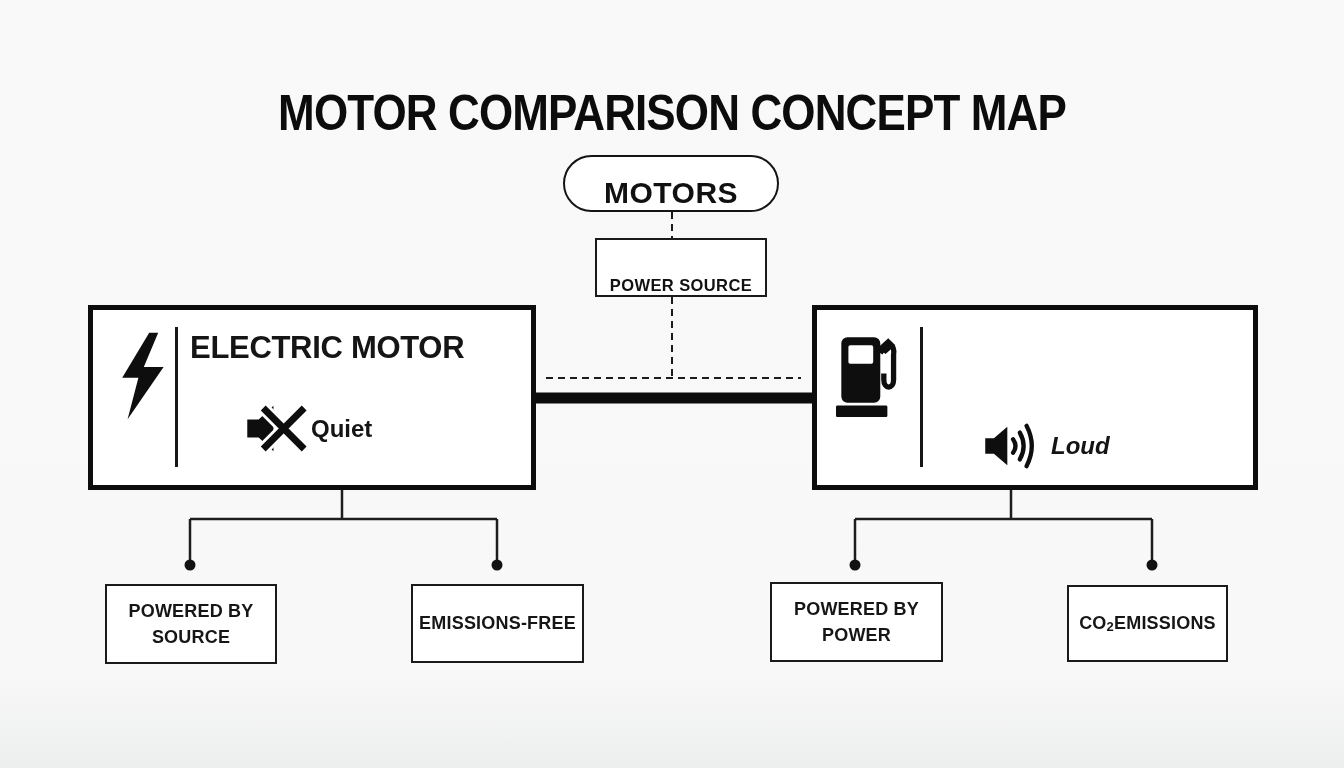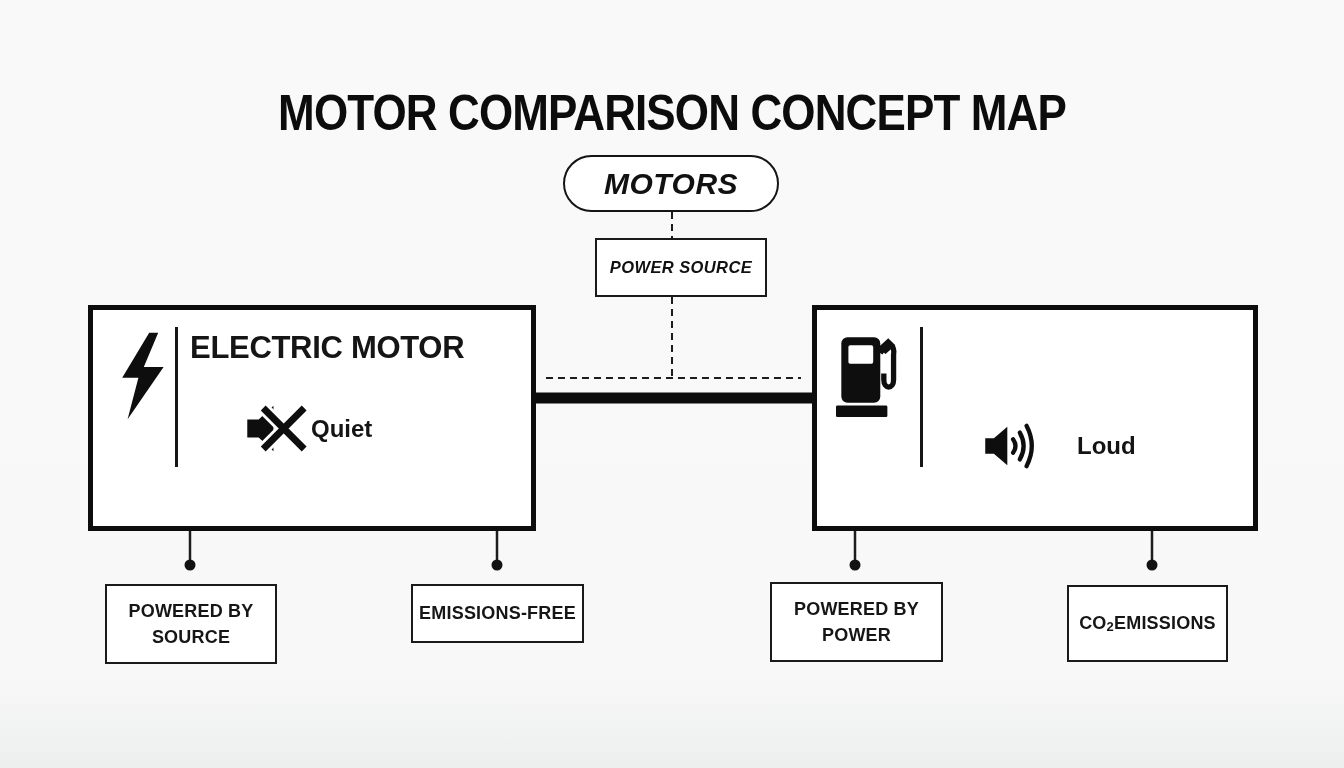--- a/index.html
+++ b/index.html
@@ -9,61 +9,61 @@
     font-family:"Liberation Sans","DejaVu Sans",sans-serif; color:#111;
   }
   .title {
     position:absolute; top:84px; left:0; width:100%; margin:0; text-align:center;
     font-size:50px; font-weight:800; letter-spacing:-1px; color:#0c0c0c;
     transform:scaleX(0.88); white-space:nowrap;
   }
   .connectors { position:absolute; left:0; top:0; }
   .node {
     position:absolute; background:#fff; box-sizing:border-box;
-    display:flex; align-items:center; justify-content:center;font-style:italic;
+    display:flex; align-items:flex-end; justify-content:center;
   }
   .pill {
     left:563px; top:155px; width:216px; height:57px;
     border:2.5px solid #141414; border-radius:29px;
     font-size:30px; font-weight:800; letter-spacing:0.5px;
   }
   .ps {
     left:595px; top:238px; width:172px; height:59px;
     border:2px solid #1a1a1a; font-size:16.5px; font-weight:800; letter-spacing:0.4px;
   }
   .bigbox {
-    position:absolute; top:305px; height:226px; background:#fff;
+    position:absolute; top:305px; height:185px; background:#fff;
     border:5px solid #0d0d0d; box-sizing:border-box;padding-left:8px;
   }
   .electric { left:88px; width:448px; }
   .petrol  { left:812px; width:446px; }
   .bigtitle {
     position:absolute; top:20px; font-size:31px; font-weight:800;
     letter-spacing:-0.3px; white-space:nowrap; color:#151515;
   }
   .electric .bigtitle { left:97px; }
   .petrol  .bigtitle { left:111px; }
   .divider { position:absolute; top:17px; width:3px; height:140px; background:#161616; }
   .electric .divider { left:82px; }
   .petrol  .divider { left:103px; }
   .icon-main { position:absolute; }
   .electric .icon-main { left:22px; top:21px; }
   .petrol  .icon-main { left:19px; top:21px; }
   .soundrow { position:absolute; display:flex; align-items:center; }
   .electric .soundrow { left:152px; top:92px; gap:0; }
-  .petrol  .soundrow { left:166px; top:112px; gap:30px; }
+  .petrol  .soundrow { left:166px; top:112px; gap:4px;font-style:italic; }
   .soundlabel { font-size:24px; font-weight:700; color:#141414; }
   .leaf {
     position:absolute; background:#fff; border:2px solid #1a1a1a; box-sizing:border-box;
     display:flex; flex-direction:column; align-items:center; justify-content:center;
     text-align:center; font-size:18px; font-weight:800; line-height:1.45;
     letter-spacing:0.2px; color:#161616;
   }
   .leaf-battery { left:105px; top:584px; width:172px; height:80px; }
-  .leaf-ef      { left:411px; top:584px; width:173px; height:59px; }
+  .leaf-ef      { left:411px; top:584px; width:173px; height:79px; }
   .leaf-fuel    { left:770px; top:582px; width:173px; height:80px; }
   .leaf-co2     { left:1067px; top:585px; width:161px; height:77px; flex-direction:row; }
   .leaf-co2 .sub  { font-size:13px; transform:translateY(4px); }
   .leaf-co2 .post { }
 </style>
 </head>
 <body>
 
 <div class="canvas">
 

